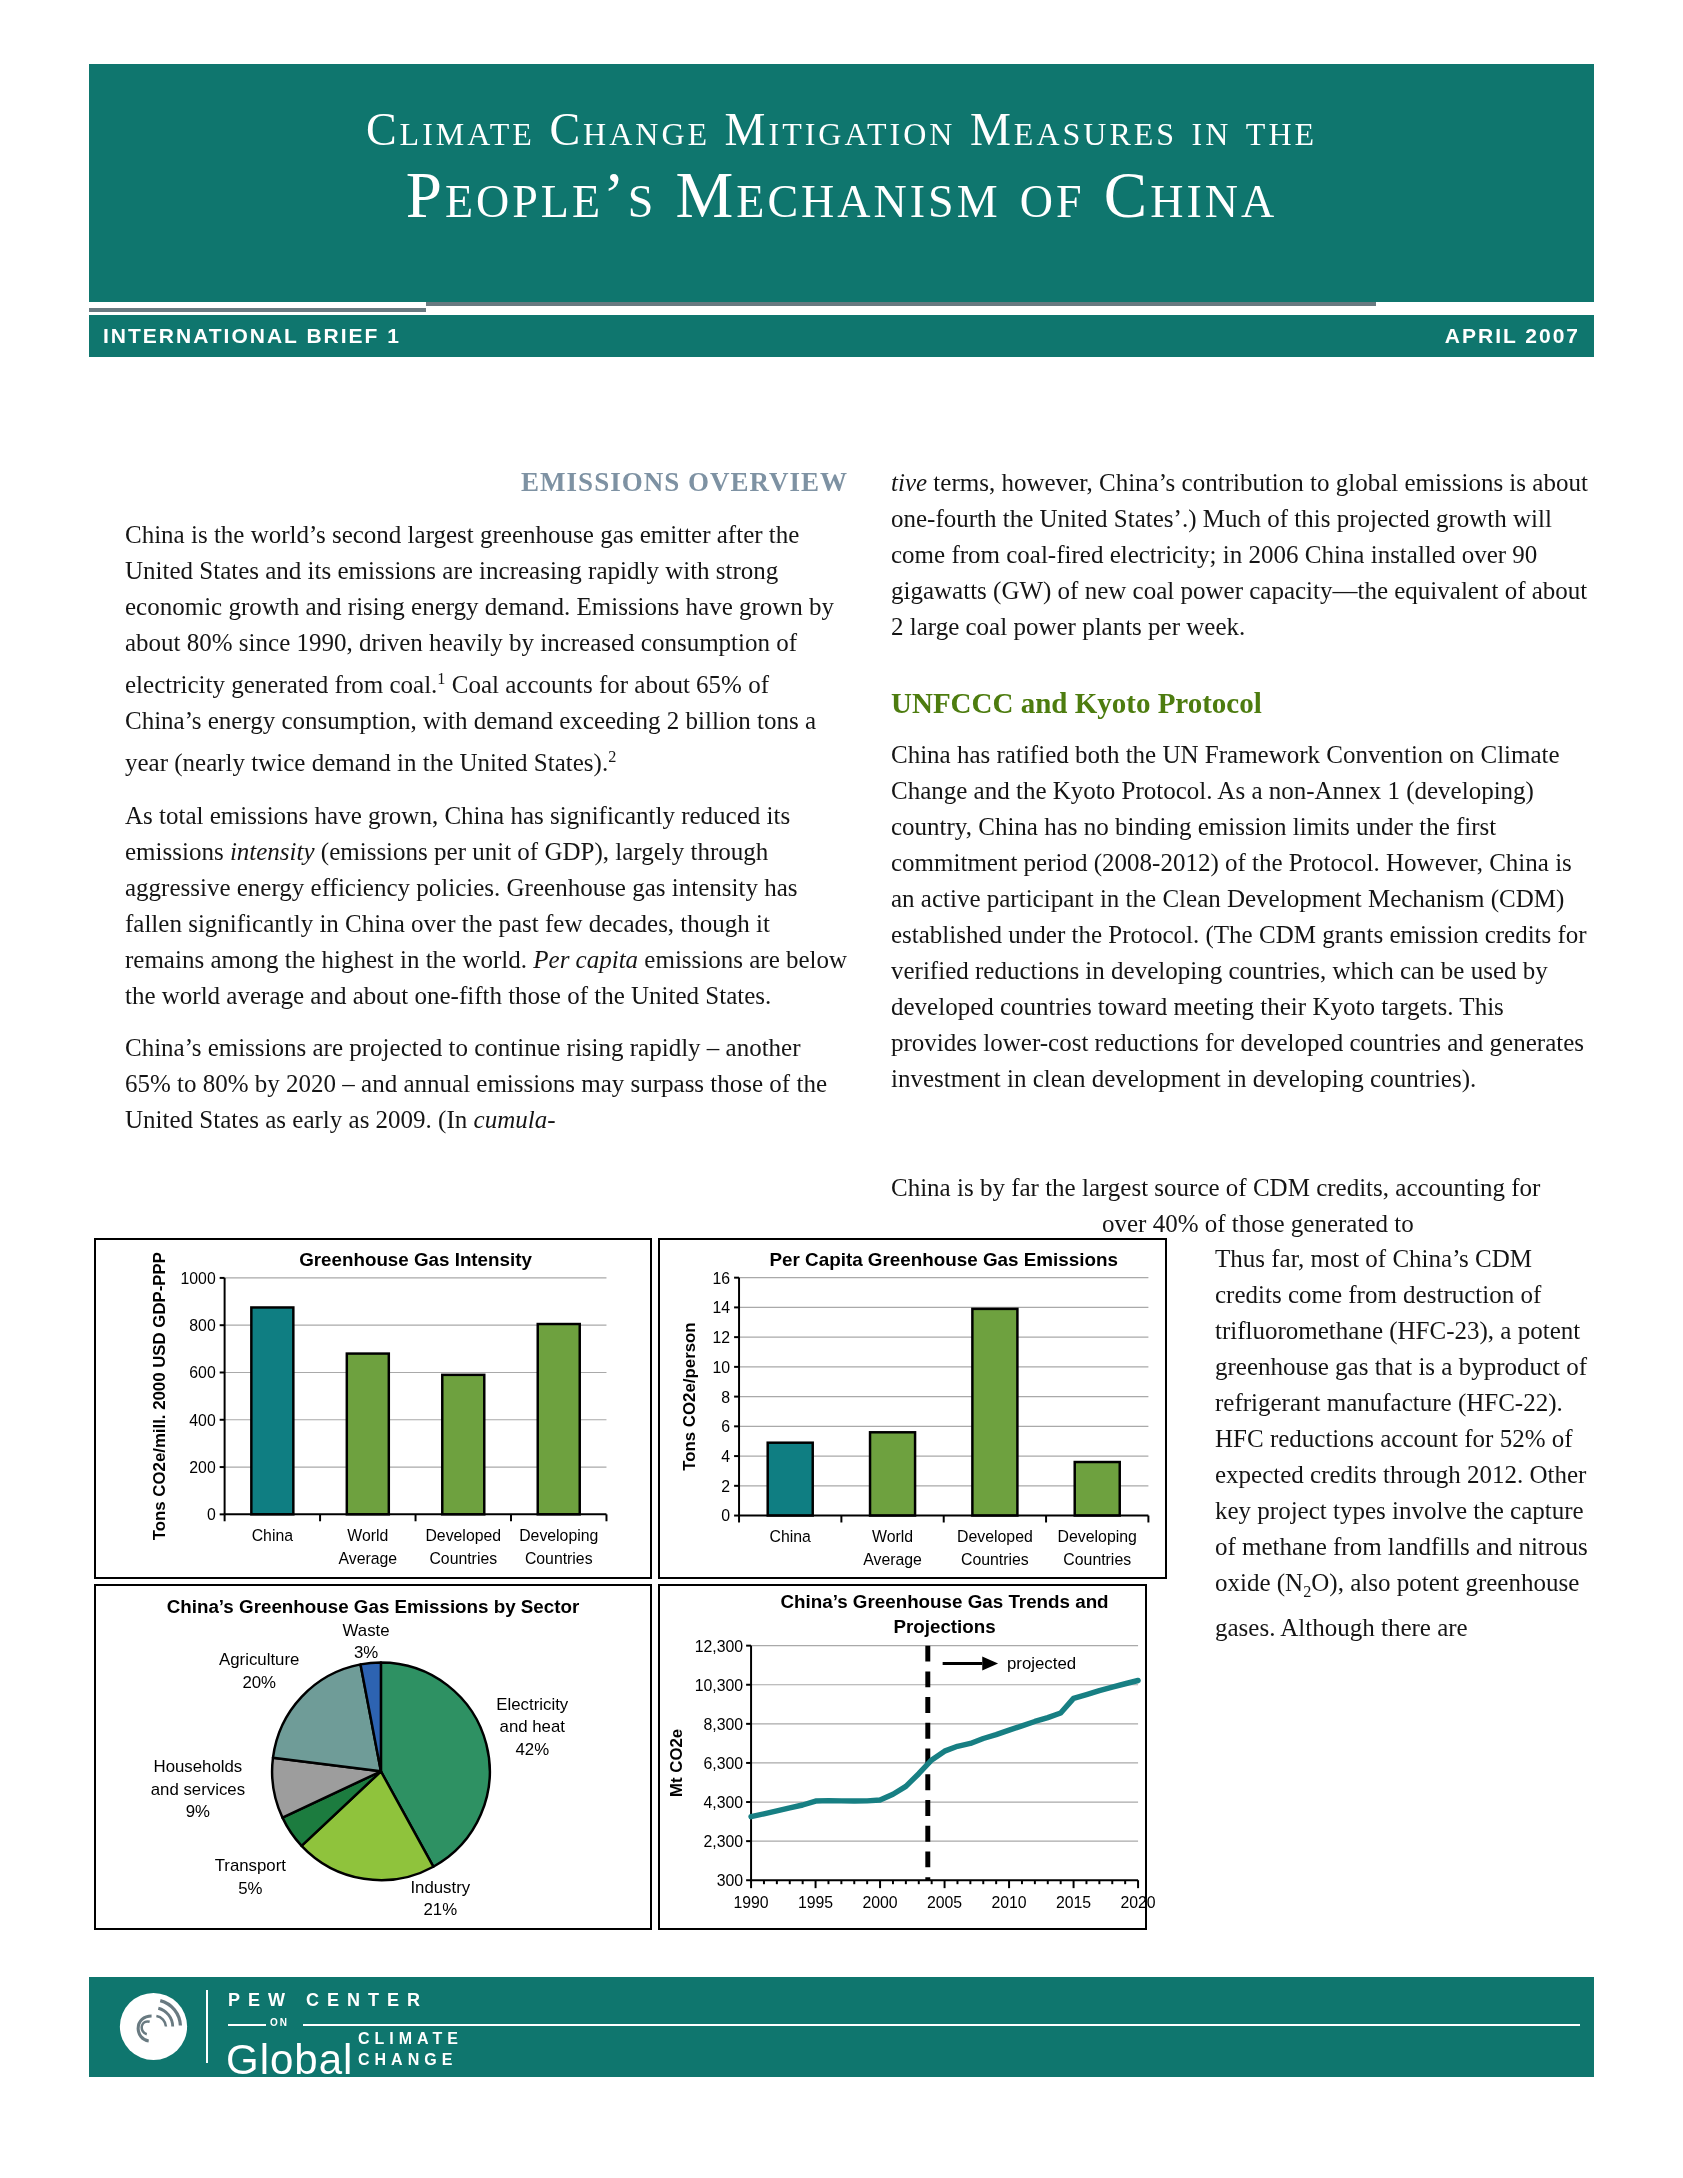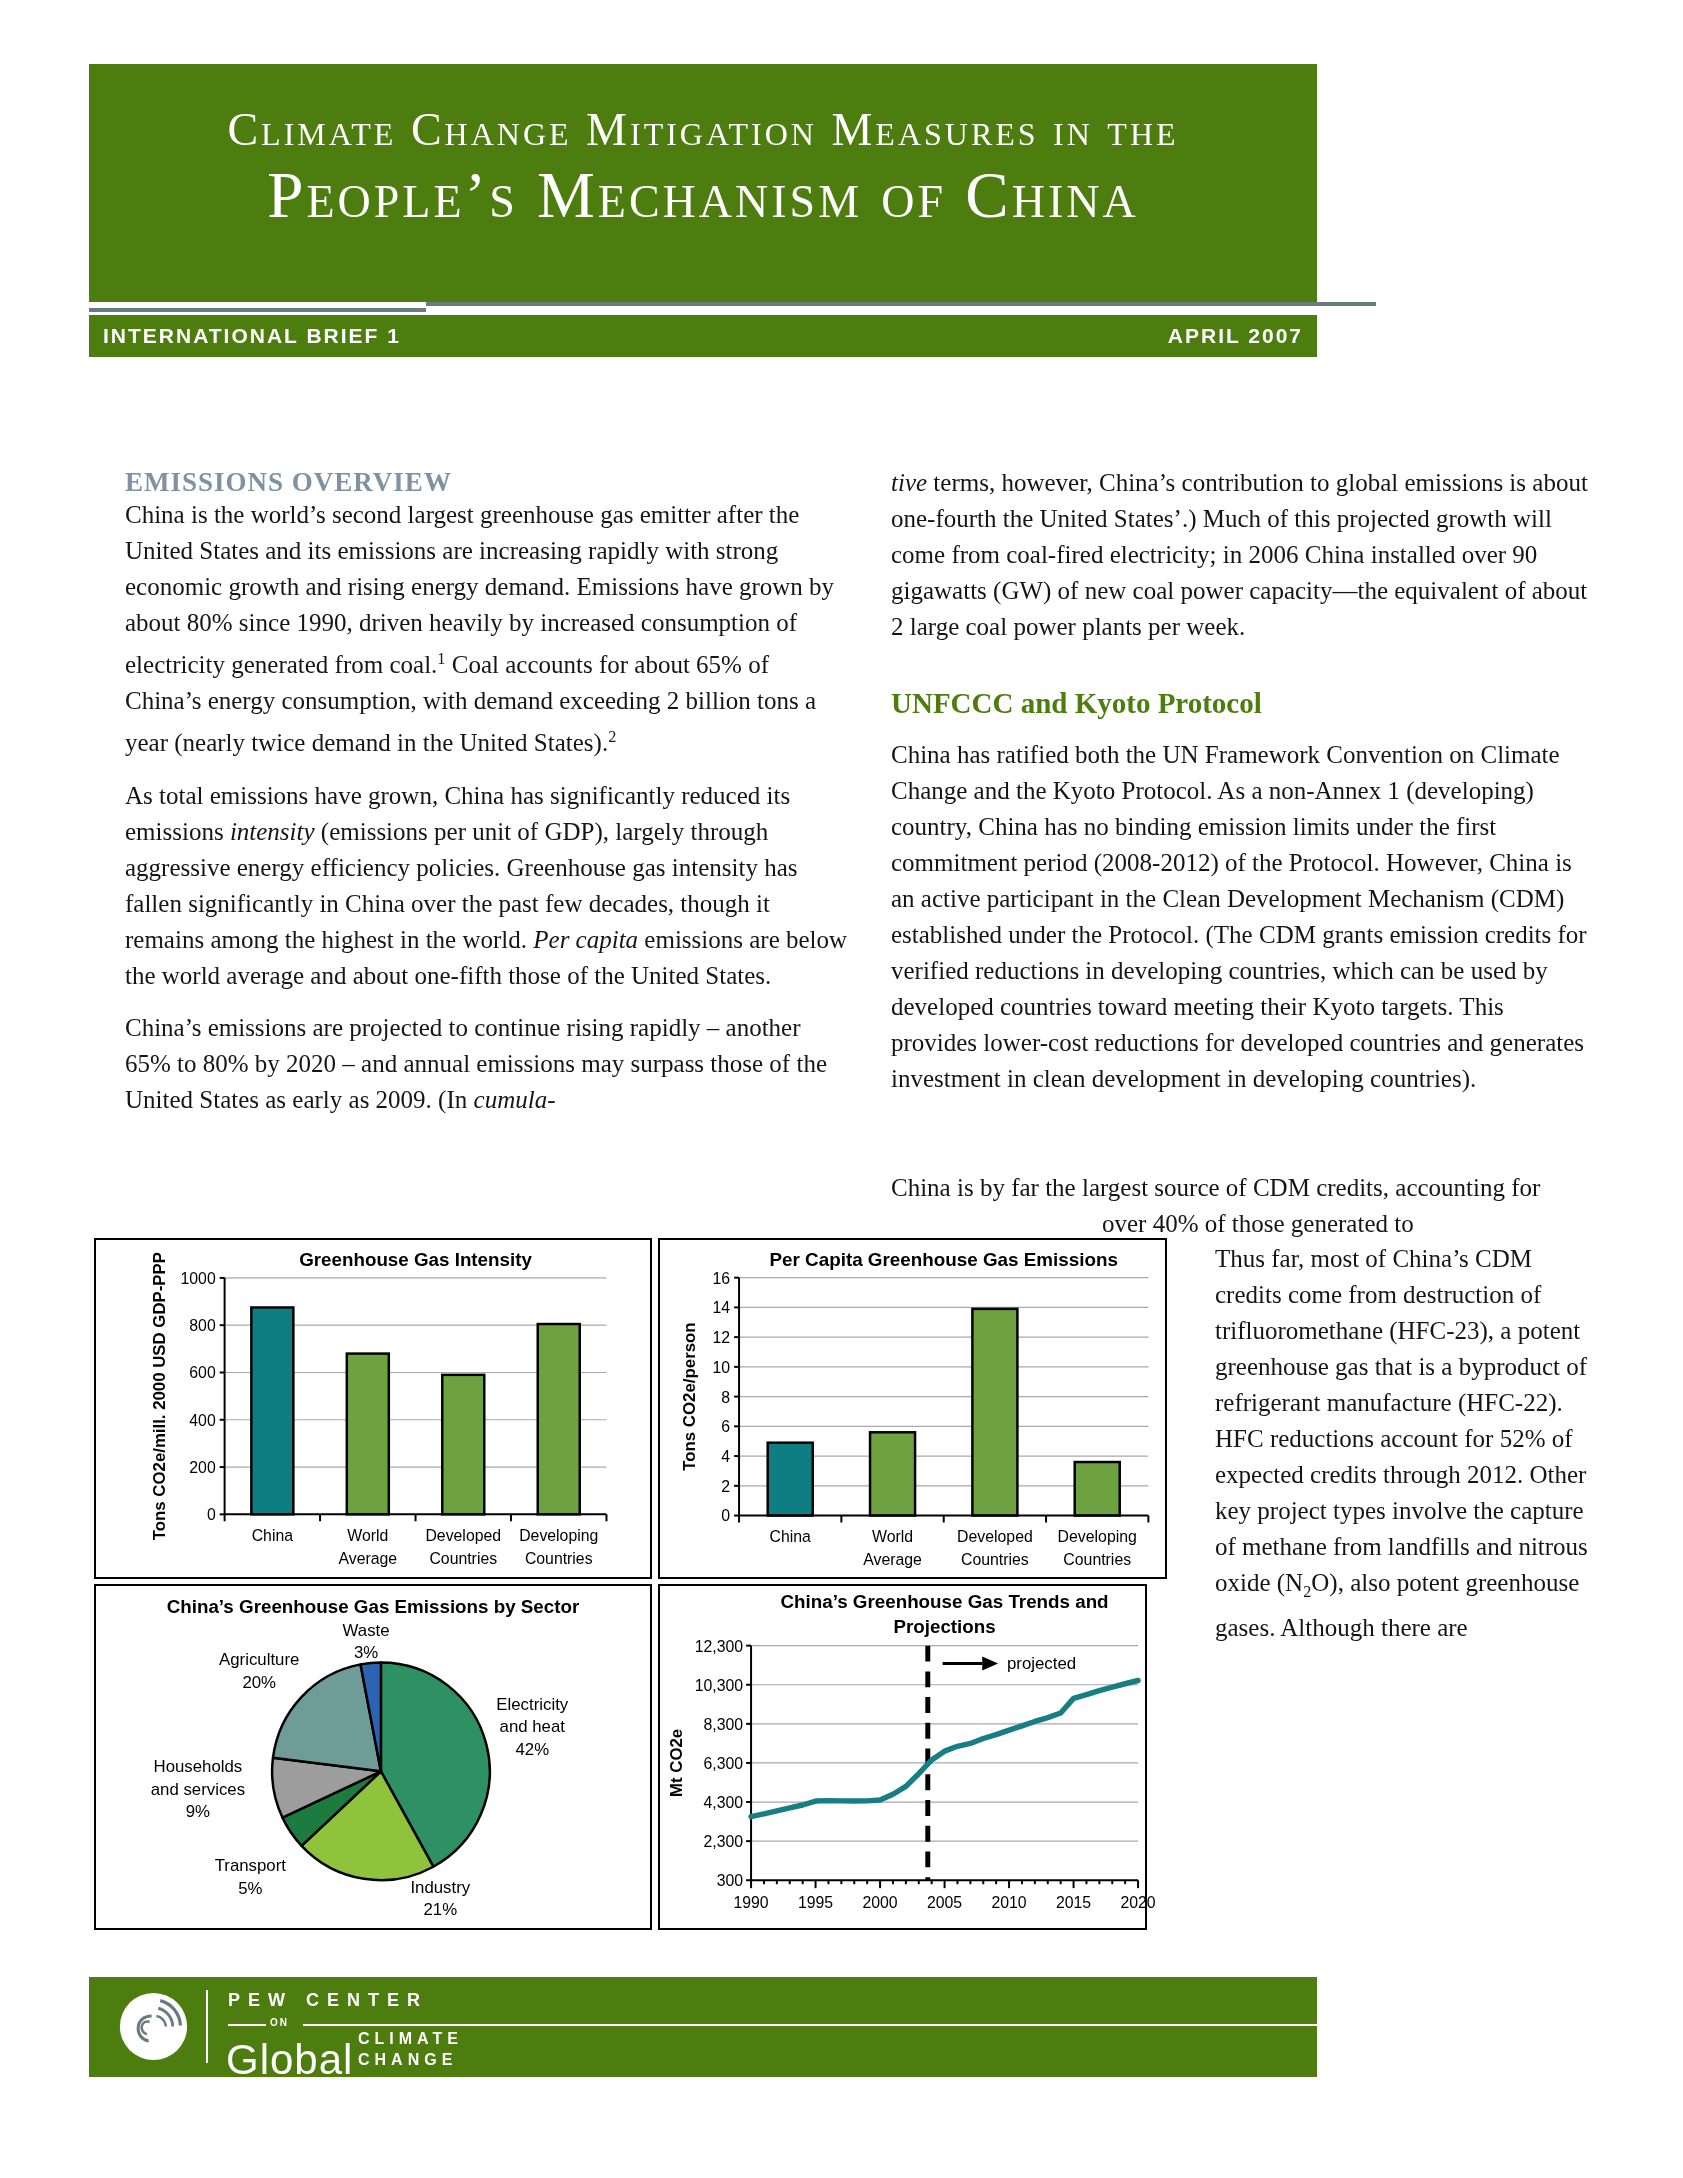--- a/index.html
+++ b/index.html
@@ -1,33 +1,33 @@
 <!DOCTYPE html>
 <html><head>
 <meta charset="utf-8">
 <style>
   html,body{margin:0;padding:0;background:#fff;}
   .page{position:relative;width:1683px;height:2178px;background:#fff;overflow:hidden;
         font-family:"Liberation Serif",serif;color:#151515;}
-  .band{position:absolute;left:89px;width:1228px;background:#4d7c0f;}
+  .band{position:absolute;left:89px;width:1505px;background:#0f766e;}
   .title-band{top:64px;height:238px;text-align:center;color:#fff;}
   .title1{margin-top:40px;font-size:46px;line-height:51px;font-variant:small-caps;letter-spacing:3px;}
   .title2{margin-top:6px;font-size:65px;line-height:69px;font-variant:small-caps;letter-spacing:3px;}
   .deco{position:absolute;height:4px;background:#697a81;}
   .deco1{left:426px;top:302px;width:950px;}
   .deco2{left:89px;top:308px;width:337px;}
   .brief-bar{top:315px;height:42px;color:#fff;font-family:"Liberation Sans",sans-serif;
              font-weight:bold;font-size:21px;letter-spacing:2px;line-height:42px;}
   .brief-bar .brief{position:absolute;left:14px;}
   .brief-bar .date{position:absolute;right:14px;}
   .col{position:absolute;}
   .left-col{left:125px;top:467px;width:723px;}
   .right-col{left:891px;top:465px;width:703px;}
   .col p, .narrow-col p, .line-abs{font-size:25px;line-height:36px;margin:0 0 16px 0;}
-  .h-caps{margin:0 0 0 0;font-size:27px;line-height:30px;font-weight:bold;color:#7e92a3;letter-spacing:1px;}
+  .h-caps{margin:0 0 20px 0;font-size:27px;line-height:30px;font-weight:bold;color:#7e92a3;letter-spacing:1px;text-align:right;}
   .h-serif{margin:42px 0 18px 0;font-size:29px;line-height:32px;font-weight:bold;color:#4d7c0f;}
   .line-abs{position:absolute;white-space:nowrap;}
   .cdm1{left:891px;top:1170px;}
   .cdm2{left:1102px;top:1206px;}
   .narrow-col{position:absolute;left:1215px;top:1241px;width:379px;}
   .narrow-col p{margin:0 0 12px 0;}
   sup{font-size:0.65em;}
   sub{font-size:0.65em;}
   .chart-box{position:absolute;background:#fff;border:2px solid #000;}
   .cb1{left:94px;top:1238px;width:554px;height:337px;}

